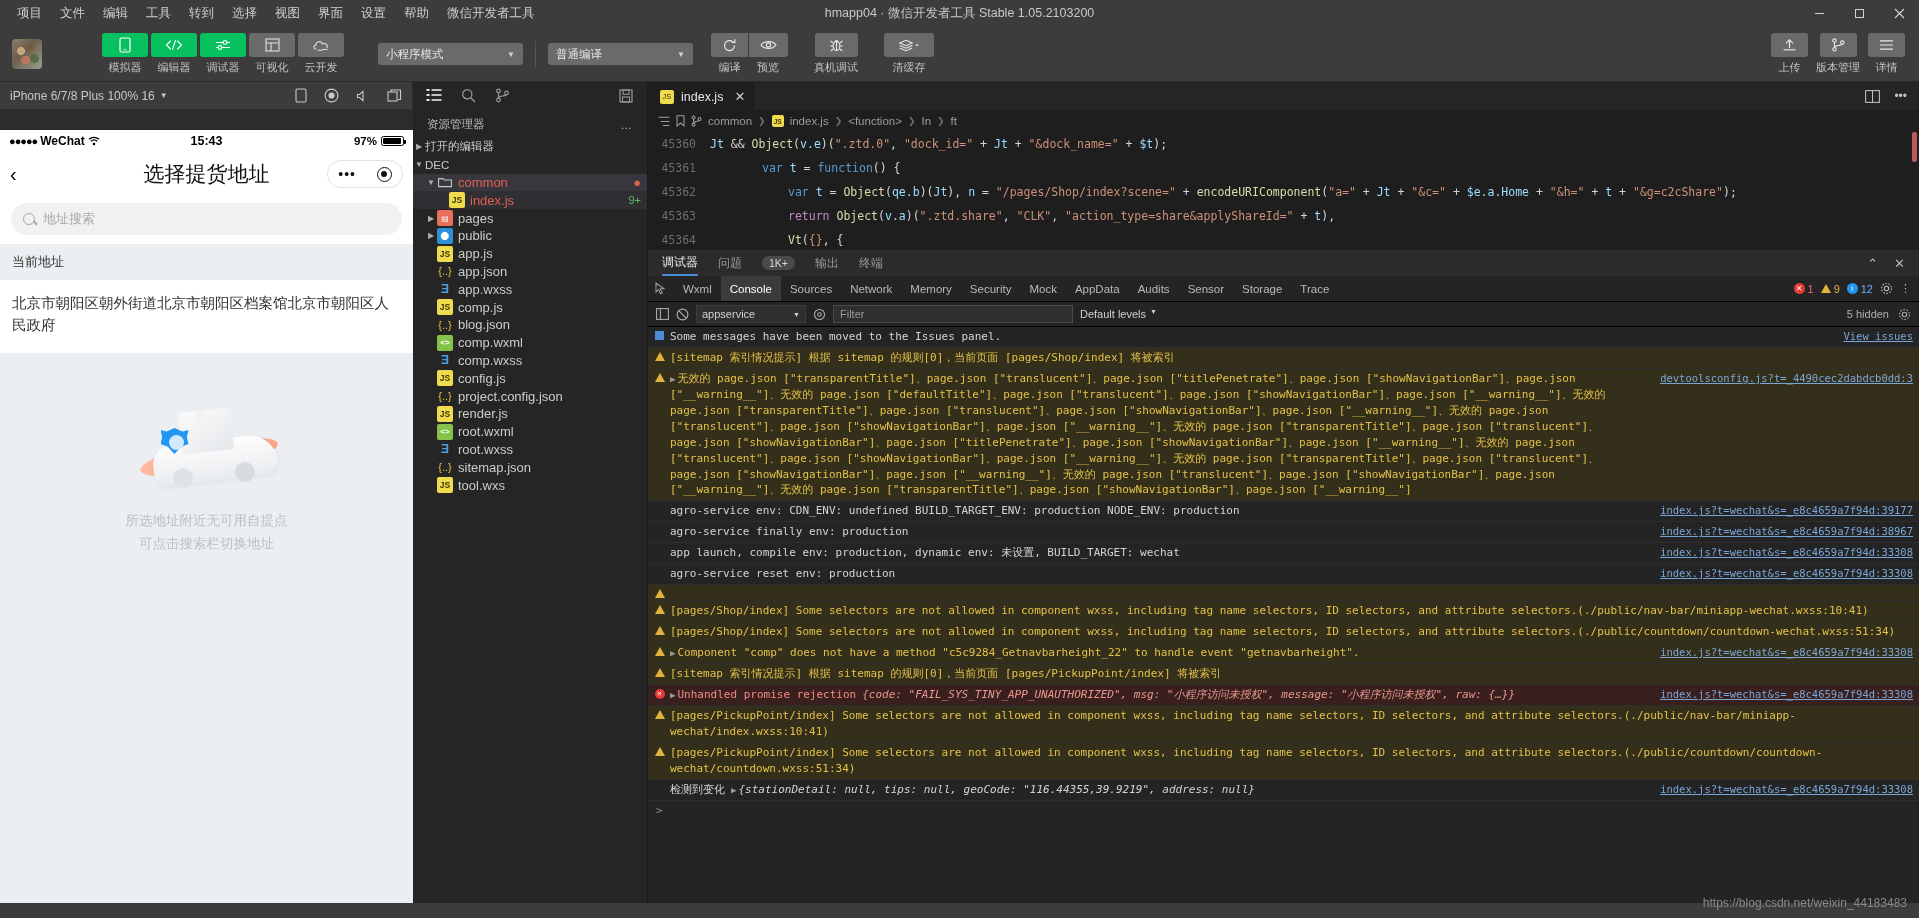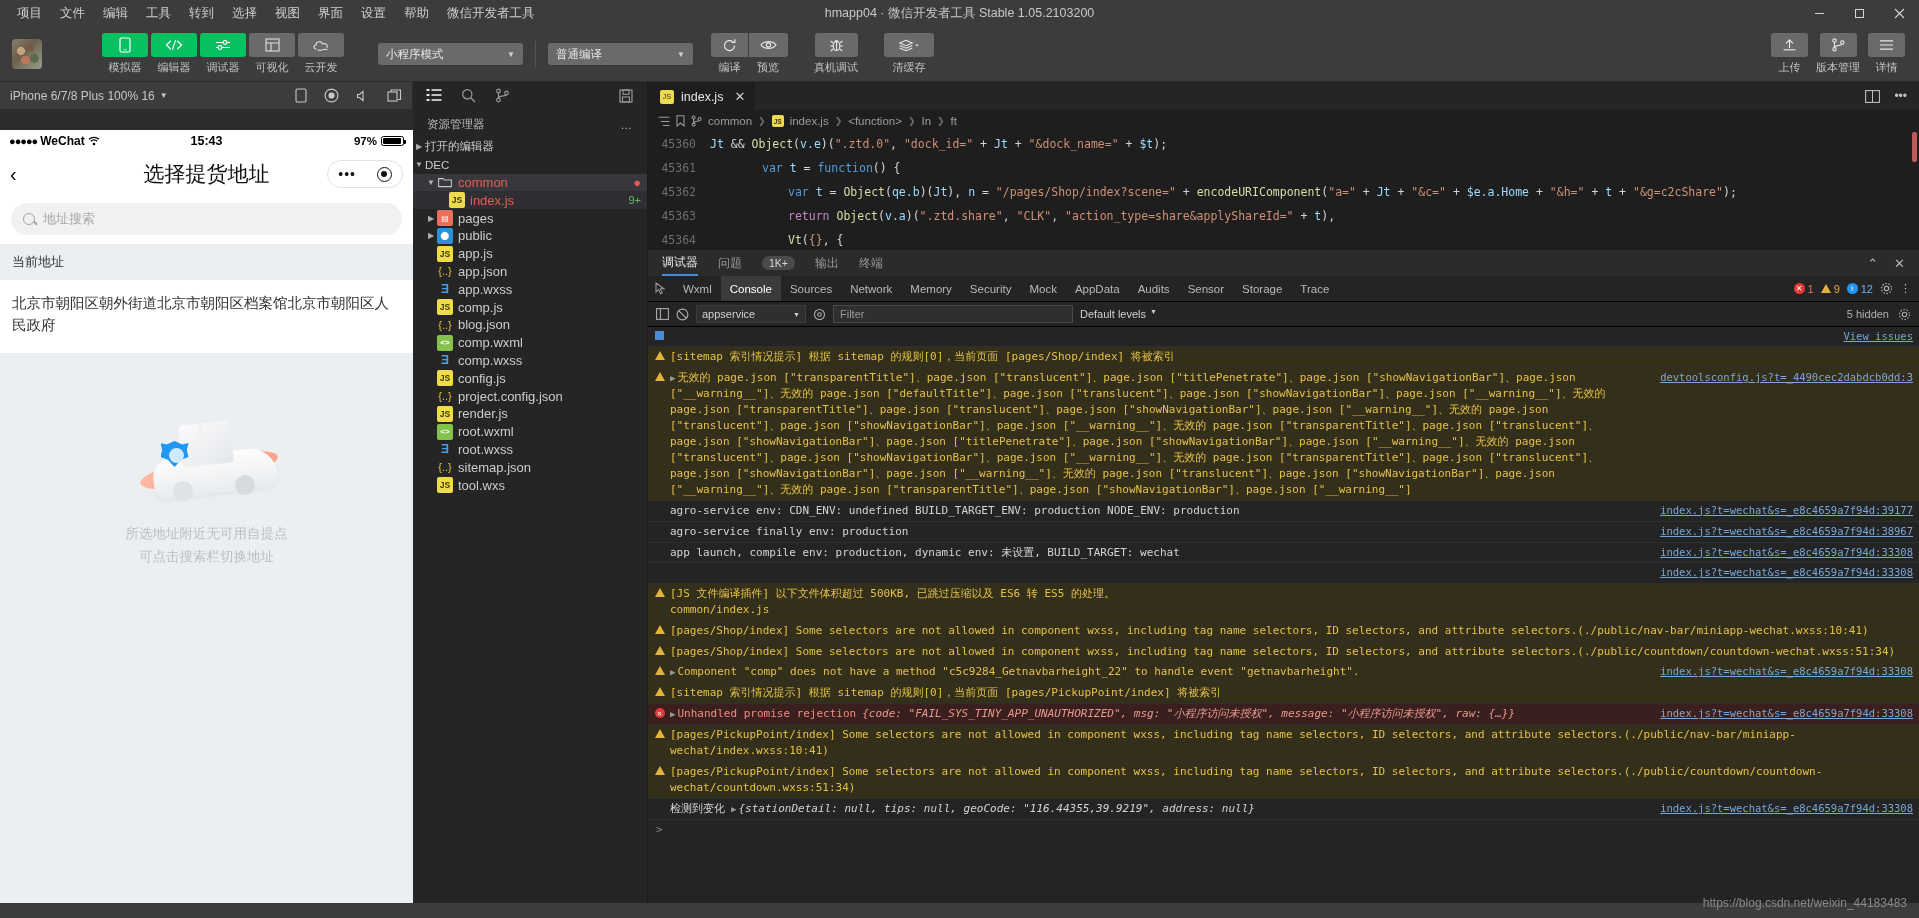--- a/index.html
+++ b/index.html
@@ -100,21 +100,21 @@
   .searchbox .mag { width:12px; height:12px; border:1.6px solid #a6a6a6; border-radius:50%;
      position:relative; flex:0 0 12px; }
   .searchbox .mag::after { content:""; position:absolute; width:5px; height:1.6px; background:#a6a6a6;
      transform:rotate(45deg); right:-4px; bottom:0px; }
   .searchbox span { color:#a8a8a8; font-size:13px; }
 
   .sec-label { background:#eceff1; padding:9px 12px; font-size:13px; color:#333; }
   .addr { padding:12px 12px 16px; font-size:14.5px; line-height:1.55; color:#333; background:#fff; }
 
   .empty { flex:1; background:#eceff1; display:flex; flex-direction:column; align-items:center;
-     padding-top:28px; }
+     padding-top:15px; }
   .illus { width:180px; height:128px; position:relative; }
   .il-road { position:absolute; left:22px; bottom:26px; width:140px; height:26px;
      background:linear-gradient(95deg,#ffb9a0,#f9a58c); border-radius:50%/60%;
      transform:rotate(-11deg); }
   .il-car { position:absolute; left:36px; bottom:16px; width:124px; height:40px;
      background:linear-gradient(180deg,#fdfdfd,#e9ecef); border-radius:24px 34px 16px 16px;
      transform:rotate(-7deg); box-shadow:0 2px 5px rgba(0,0,0,.05); }
   .il-box { position:absolute; left:63px; bottom:44px; width:52px; height:42px;
      background:linear-gradient(150deg,#fbfbfc,#e4e7ea); border-radius:4px; transform:rotate(-6deg); }
   .il-box::after { content:""; position:absolute; left:19px; top:0; width:6px; height:16px;
@@ -840,20 +840,21 @@
             </span>
           </div>
         </div>
 
         <div class="console">
 
           <div class="msg info">
             <div class="mi">
                 <span class="info-ic"></span>
               </div>
+            <div class="mt">Some messages have been moved to the Issues panel.</div>
             <div class="src view-issues">View issues</div>
           </div>
 
           <div class="msg warn">
             <div class="mi">
                 <span class="warn-ic"></span>
               </div>
             <div class="mt">[sitemap 索引情况提示] 根据 sitemap 的规则[0]，当前页面 [pages/Shop/index] 将被索引</div>
           </div>
 
@@ -875,29 +876,28 @@
             <div class="mt">agro-service finally env:  production</div>
             <div class="src">index.js?t=wechat&amp;s=_e8c4659a7f94d:38967</div>
           </div>
           <div class="msg">
             <div class="mi"></div>
             <div class="mt">app launch, compile env: production, dynamic env: 未设置, BUILD_TARGET: wechat</div>
             <div class="src">index.js?t=wechat&amp;s=_e8c4659a7f94d:33308</div>
           </div>
           <div class="msg">
             <div class="mi"></div>
+            <div class="mt">agro-service reset env:  production</div>
             <div class="src">index.js?t=wechat&amp;s=_e8c4659a7f94d:33308</div>
           </div>
 
           <div class="msg warn">
             <div class="mi">
                 <span class="warn-ic"></span>
               </div>
-            <div class="mt" style="white-space:pre-line">[JS 文件编译插件] 以下文件体积超过 500KB, 已跳过压缩以及 ES6 转 ES5 的处理。
-common/index.js</div>
           </div>
 
           <div class="msg warn">
             <div class="mi">
                 <span class="warn-ic"></span>
               </div>
             <div class="mt">[pages/Shop/index] Some selectors are not allowed in component wxss, including tag name selectors, ID selectors, and attribute selectors.(./public/nav-bar/miniapp-wechat.wxss:10:41)</div>
           </div>
           <div class="msg warn">
             <div class="mi">

